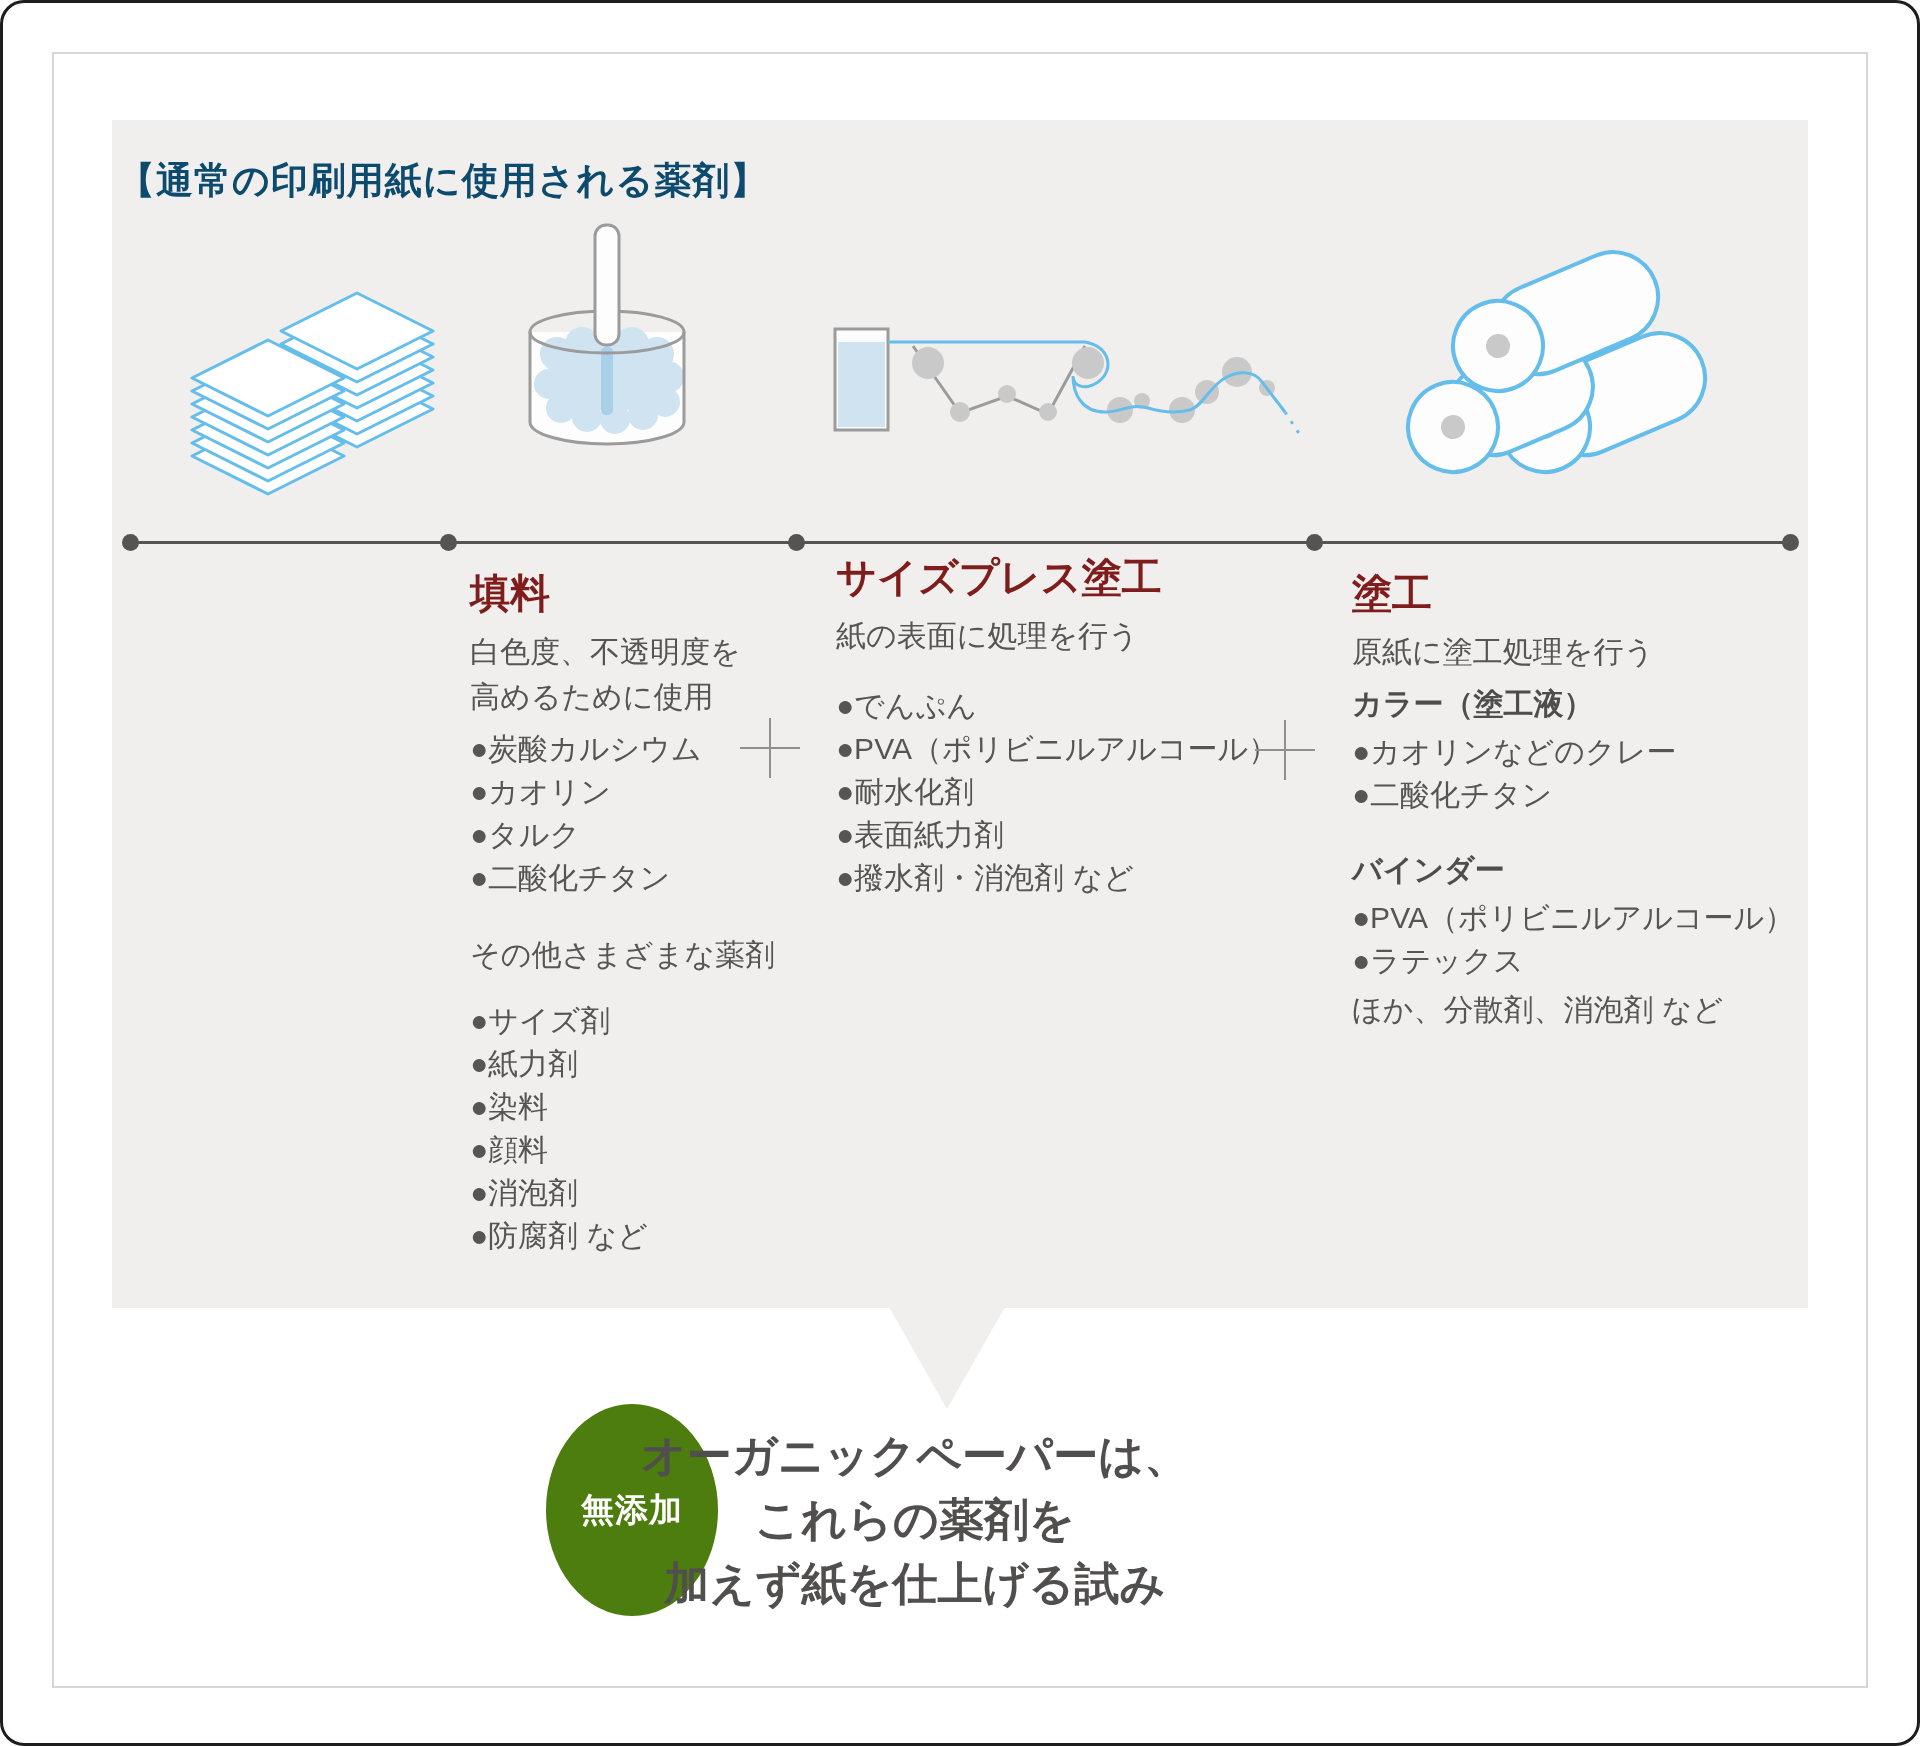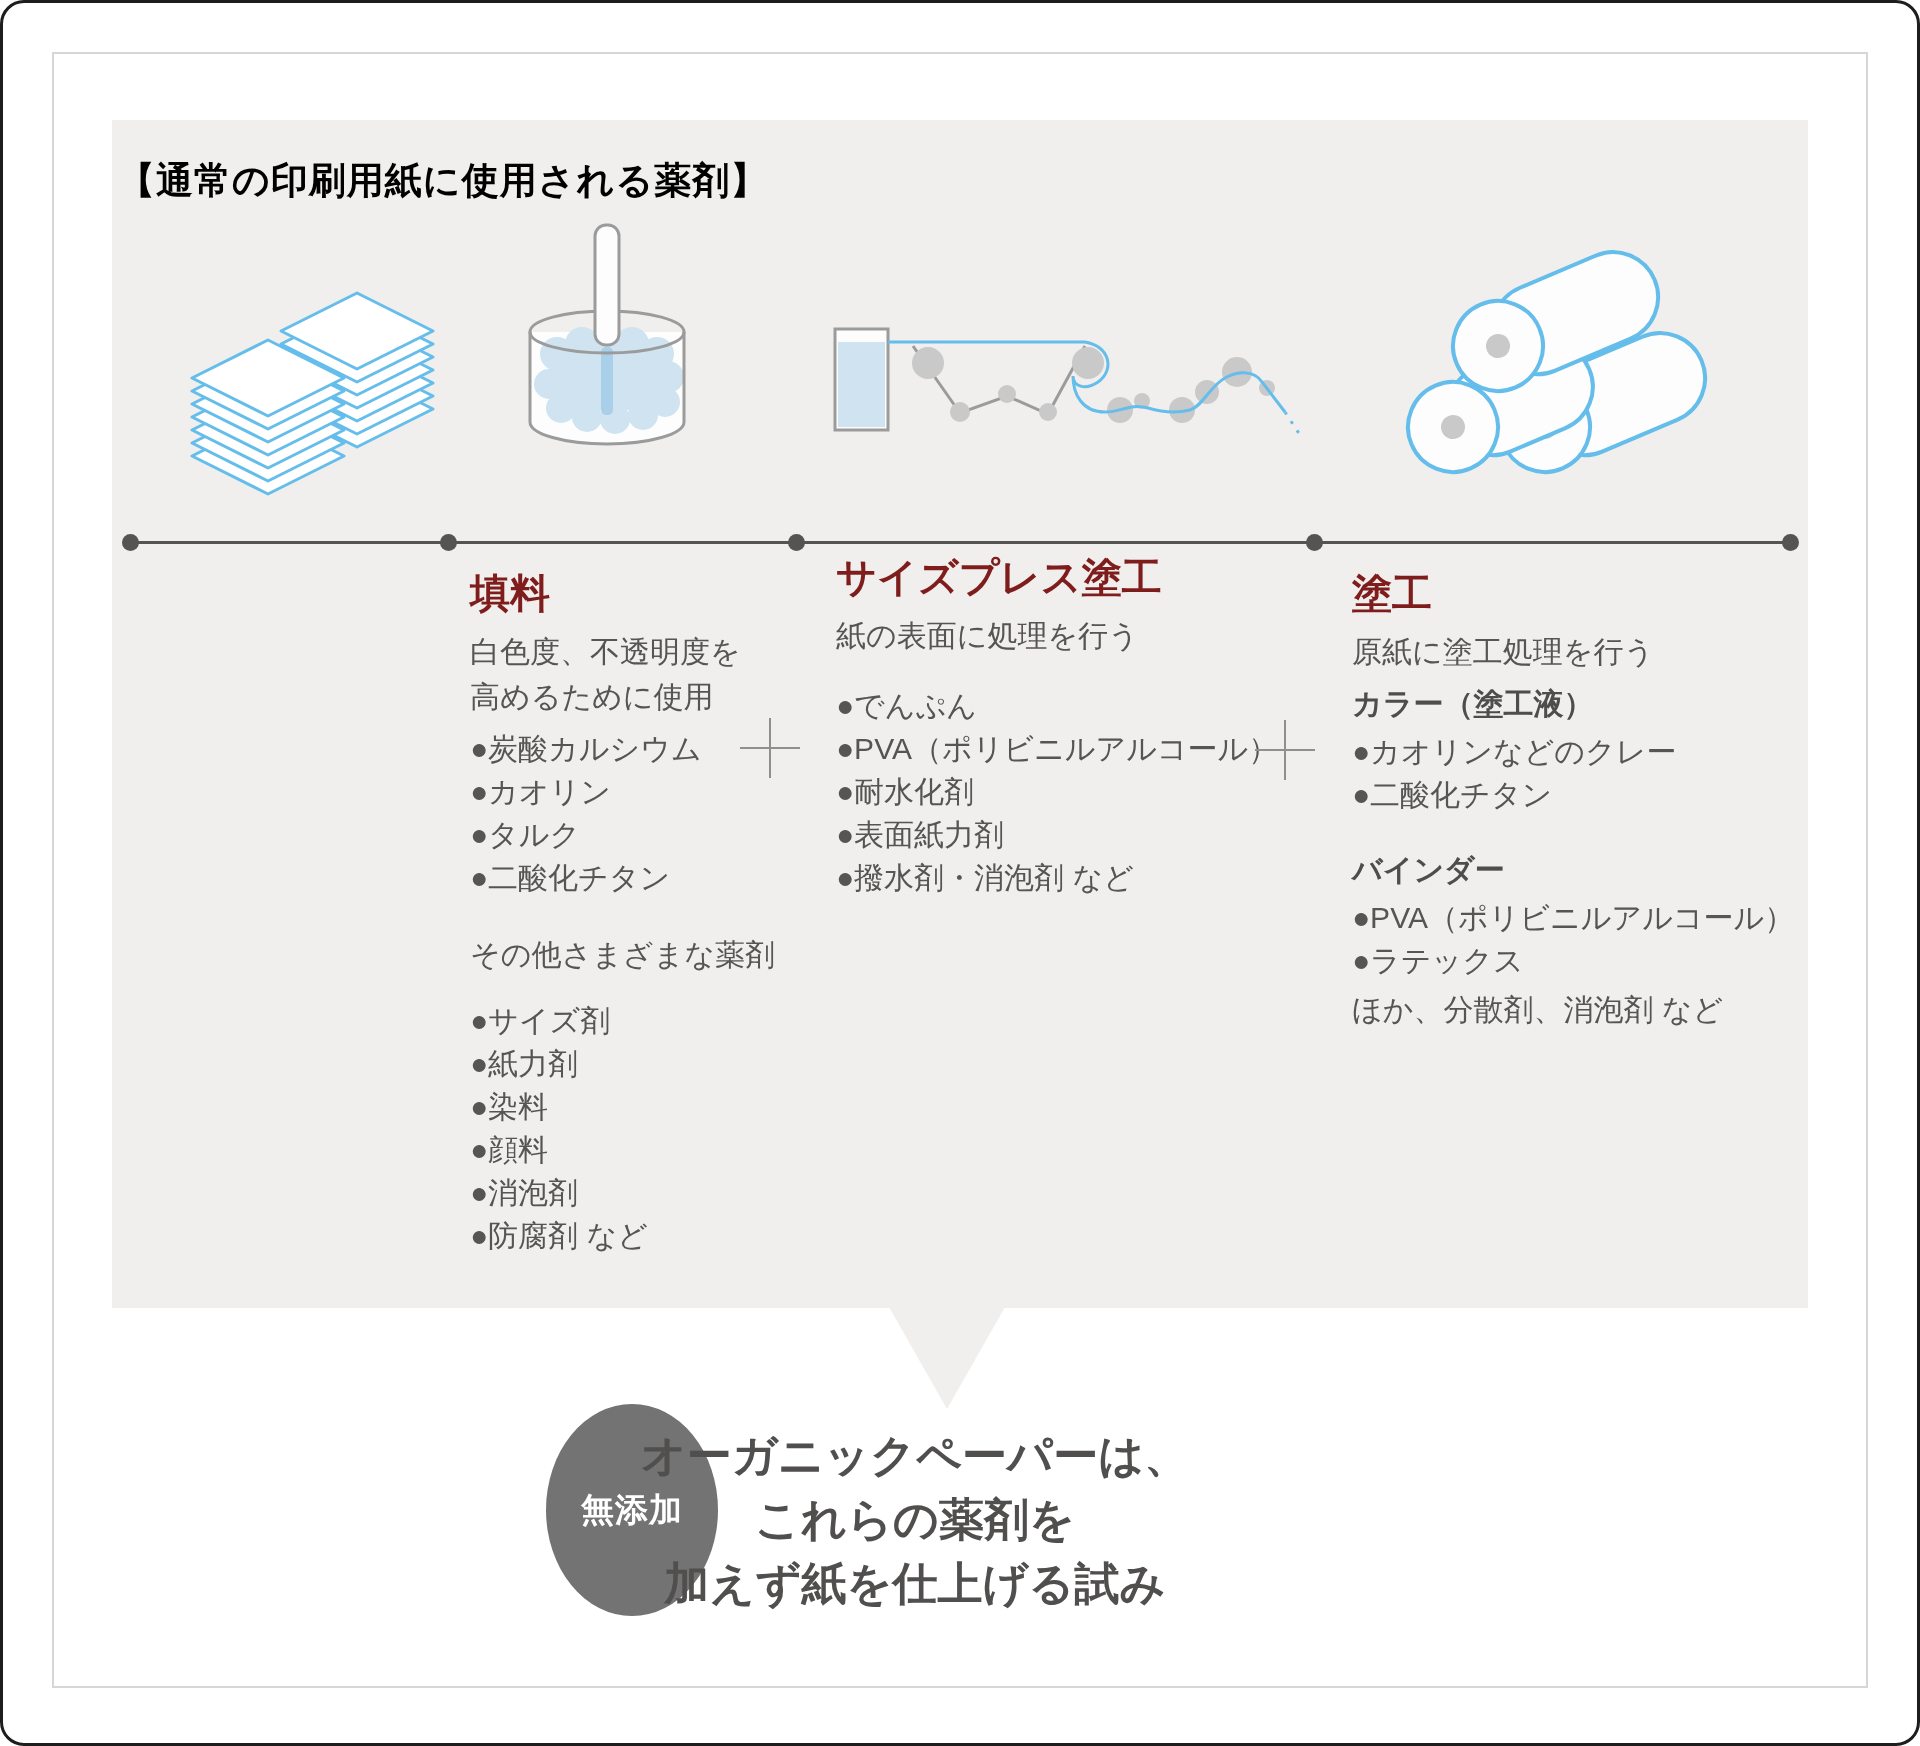--- a/index.html
+++ b/index.html
@@ -3,39 +3,39 @@
 <meta charset="utf-8">
 <style>
   html,body{margin:0;padding:0;background:#ffffff;}
   #root{position:relative;width:1920px;height:1746px;background:#ffffff;overflow:hidden;
         font-family:"Liberation Sans","DejaVu Sans",sans-serif;color:#575454;}
   .outer-frame{position:absolute;inset:0;border:3px solid #1d1d1d;border-radius:24px;box-sizing:border-box;pointer-events:none;}
   .inner-frame{position:absolute;left:52px;top:52px;width:1816px;height:1636px;border:2px solid #d8d6d3;box-sizing:border-box;}
   .panel{position:absolute;left:112px;top:120px;width:1696px;height:1188px;background:#f0efed;}
   .notch{position:absolute;left:889px;top:1307px;width:0;height:0;
          border-left:58px solid transparent;border-right:58px solid transparent;border-top:102px solid #f0efed;}
-  .title{position:absolute;left:118px;top:156px;margin:0;font-size:37px;font-weight:700;color:#000000;letter-spacing:1px;}
+  .title{position:absolute;left:118px;top:156px;margin:0;font-size:37px;font-weight:700;color:#0c4a6e;letter-spacing:1px;}
   .icon{position:absolute;overflow:visible;}
   .tl-line{position:absolute;left:130px;top:541px;width:1660px;height:3px;background:#565353;}
   .tl-dot{position:absolute;top:534px;width:17px;height:17px;border-radius:50%;background:#565353;}
   .col{position:absolute;}
   .col h2{margin:0 0 8px 0;font-size:40px;font-weight:700;color:#7f1d1d;}
   .desc{margin:0 0 8px 0;font-size:30px;line-height:45px;white-space:pre-line;}
   .col ul{list-style:none;margin:0;padding:0;}
   .col li{font-size:30px;line-height:43px;white-space:nowrap;}
   .subnote{margin:34px 0 0 0;font-size:30px;line-height:44px;}
   .list2{margin-top:22px !important;}
   .group-label{margin:0;font-size:30px;line-height:44px;font-weight:700;color:#4f4c4c;}
   .group-label.second{margin-top:32px;}
   .col ul.grp{margin-top:4px;}
   .note{margin:6px 0 0 0;font-size:30px;line-height:44px;}
   .plus{position:absolute;width:60px;height:60px;}
   .plus::before{content:"";position:absolute;left:0;top:29px;width:60px;height:2px;background:#8f8f8f;}
   .plus::after{content:"";position:absolute;left:29px;top:0;width:2px;height:60px;background:#8f8f8f;}
-  .badge{position:absolute;left:546px;top:1404px;width:172px;height:212px;border-radius:50%;background:#737373;
+  .badge{position:absolute;left:546px;top:1404px;width:172px;height:212px;border-radius:50%;background:#4d7c0f;
          display:flex;align-items:center;justify-content:center;}
   .badge span{color:#ffffff;font-size:33px;font-weight:700;letter-spacing:1px;}
   .conclusion{position:absolute;left:615px;top:1424px;width:600px;text-align:center;
               font-size:45px;font-weight:700;line-height:64px;color:#514e4e;white-space:pre-line;z-index:2;}
 </style>
 </head>
 <body>
 
 <div id="root">
   <div class="inner-frame"></div>

